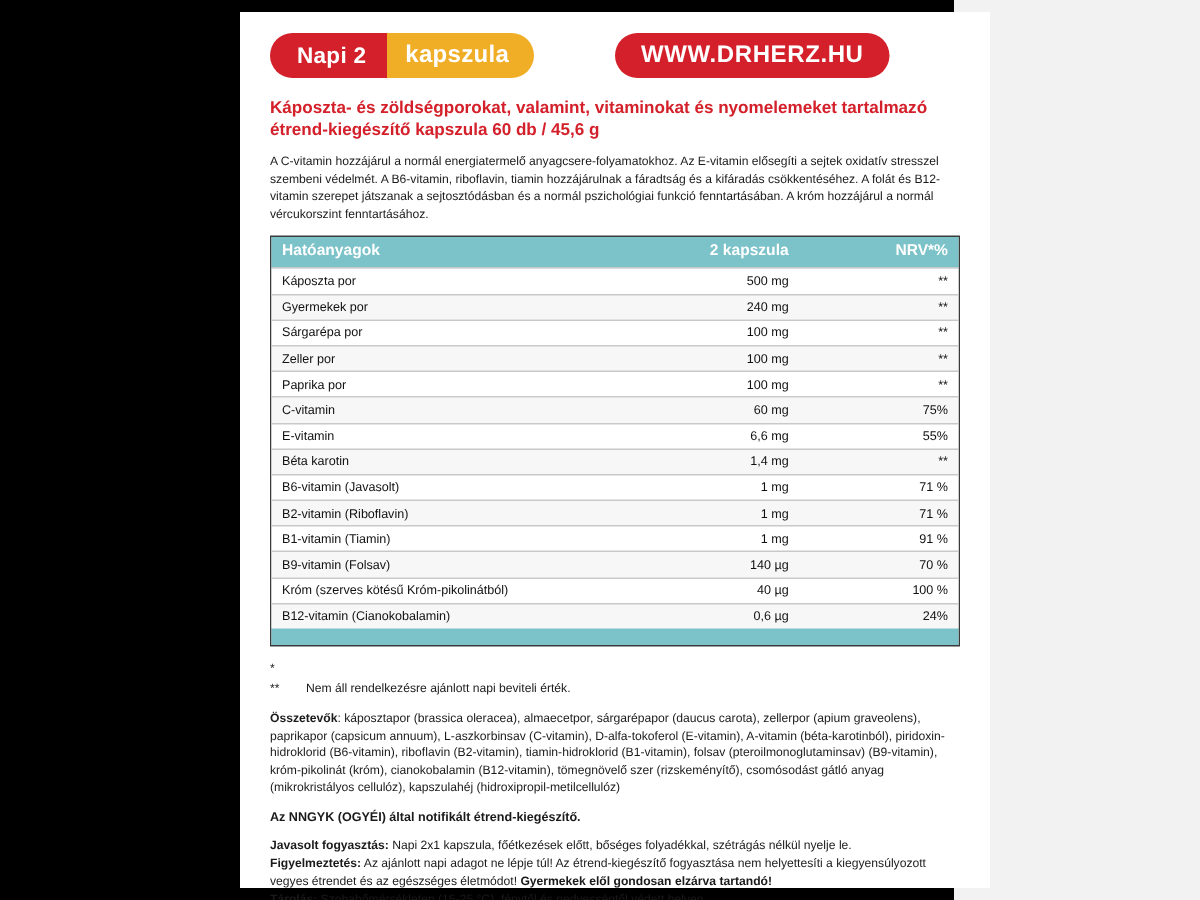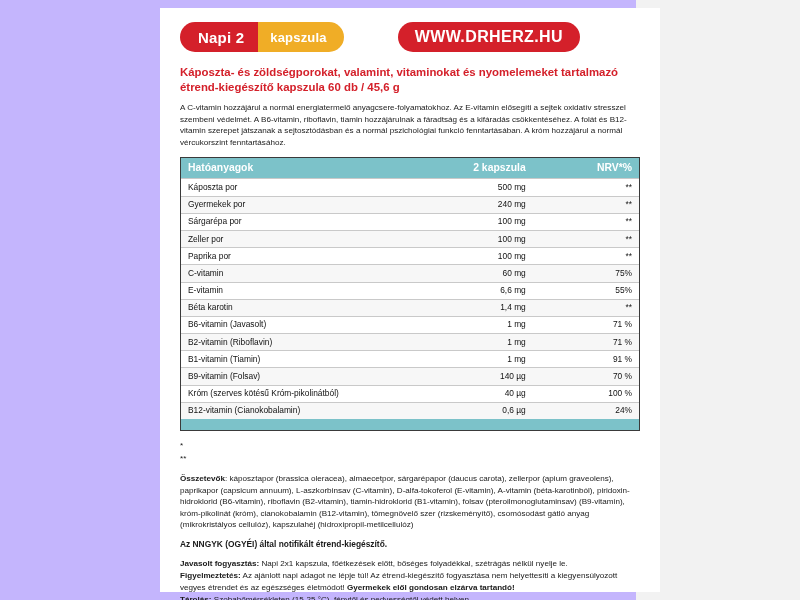--- a/index.html
+++ b/index.html
@@ -11,21 +11,21 @@
     height: 600px;
     background: #f2f2f2;
     font-family: "Liberation Sans", sans-serif;
     overflow: hidden;
   }
   .page {
     position: absolute;
     left: 0; top: 0;
     width: 636px;
     height: 600px;
-    background: #c4b5fd;
+    background: #000000;
   }
   .panel {
     position: absolute;
     left: 160px;
     top: 8px;
     width: 500px;
     height: 584px;
     background: #ffffff;
     box-sizing: border-box;
     padding: 14px 20px 0 20px;
@@ -51,21 +51,21 @@
     font-size: 15px;
     display: flex;
     align-items: center;
     padding: 0 14px 0 18px;
     letter-spacing: .2px;
   }
   .pill-right {
     background: #f0ad26;
     color: #ffffff;
     font-weight: bold;
-    font-size: 13px;
+    font-size: 16px;
     display: flex;
     align-items: center;
     padding: 0 17px 0 12px;
     letter-spacing: .2px;
   }
   .pill-url {
     background: #d4202a;
     color: #ffffff;
     font-weight: bold;
     font-size: 16px;
@@ -264,20 +264,21 @@
       </table>
       <div class="table-footbar"></div>
     </div>
 
     <div class="footnotes" id="footnotes">
         <div class="fn-row">
           <div class="fn-mark">*</div>
         </div>
         <div class="fn-row">
           <div class="fn-mark">**</div>
+          <div>Nem áll rendelkezésre ajánlott napi beviteli érték.</div>
         </div>
       </div>
 
     <div class="ingredients">
       <b>Összetevők</b><span>: káposztapor (brassica oleracea), almaecetpor, sárgarépapor (daucus carota), zellerpor (apium graveolens), paprikapor (capsicum annuum), L-aszkorbinsav (C-vitamin), D-alfa-tokoferol (E-vitamin), A-vitamin (béta-karotinból), piridoxin-hidroklorid (B6-vitamin), riboflavin (B2-vitamin), tiamin-hidroklorid (B1-vitamin), folsav (pteroilmonoglutaminsav) (B9-vitamin), króm-pikolinát (króm), cianokobalamin (B12-vitamin), tömegnövelő szer (rizskeményítő), csomósodást gátló anyag (mikrokristályos cellulóz), kapszulahéj (hidroxipropil-metilcellulóz)</span>
     </div>
 
     <div class="notified">Az NNGYK (OGYÉI) által notifikált étrend-kiegészítő.</div>
 
     <div class="usage">

